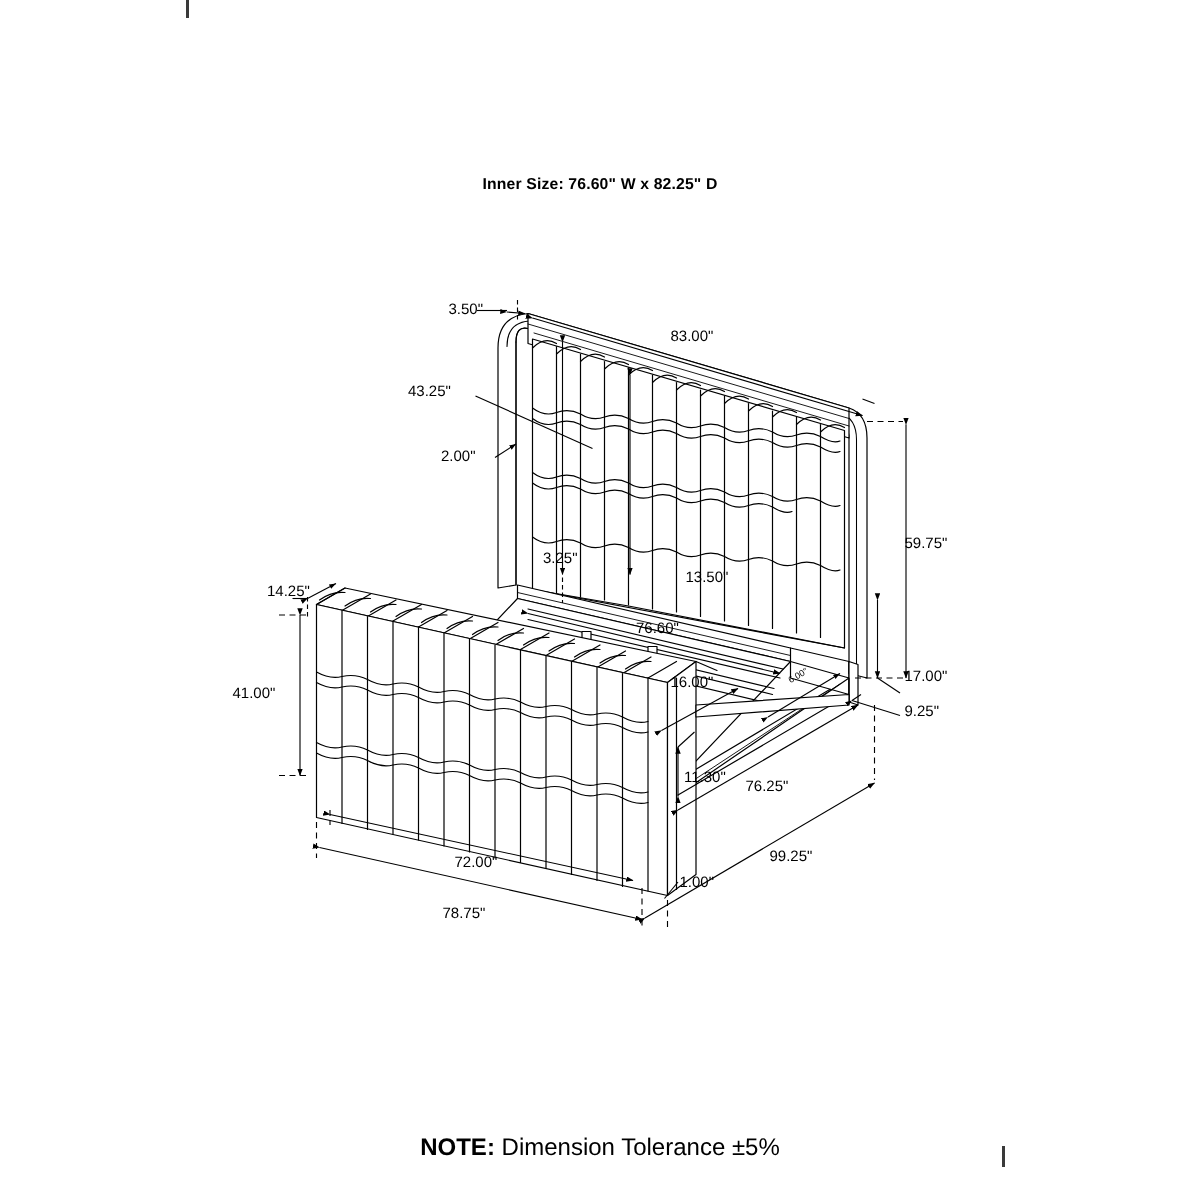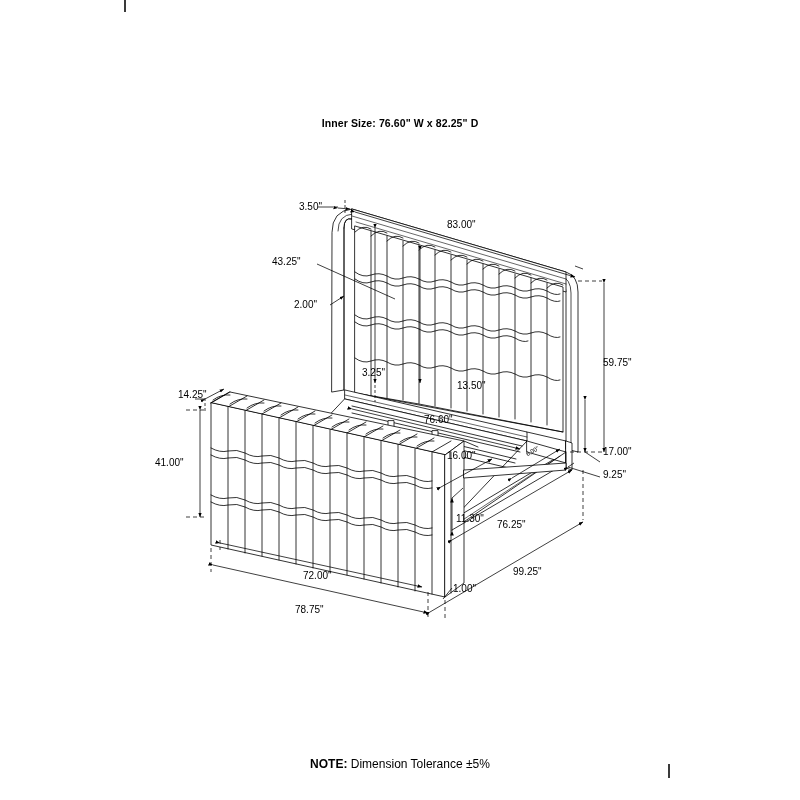--- a/index.html
+++ b/index.html
@@ -8,21 +8,21 @@
        font-family:"Liberation Sans", sans-serif; color:#000;}
   #sheet{position:relative;width:800px;height:800px;background:#fff;}
 
   .hdr-title{
     position:absolute; left:0; right:0; top:117px;
     text-align:center; font-size:10.5px; font-weight:bold;
     letter-spacing:.1px;
   }
   .note{
     position:absolute; left:0; right:0; top:757px;
-    text-align:center; font-size:12px;
+    text-align:center; font-size:16px;
   }
   .note b{font-weight:bold;}
 
   .corner-tick{position:absolute;background:#3a3a3a;}
   #tick-tl{left:124px;top:0px;width:2px;height:12px;}
   #tick-br{left:668px;top:764px;width:2px;height:14px;}
 
   svg.draw{position:absolute;left:0;top:0;width:800px;height:800px;}
 
   .dimtext{

